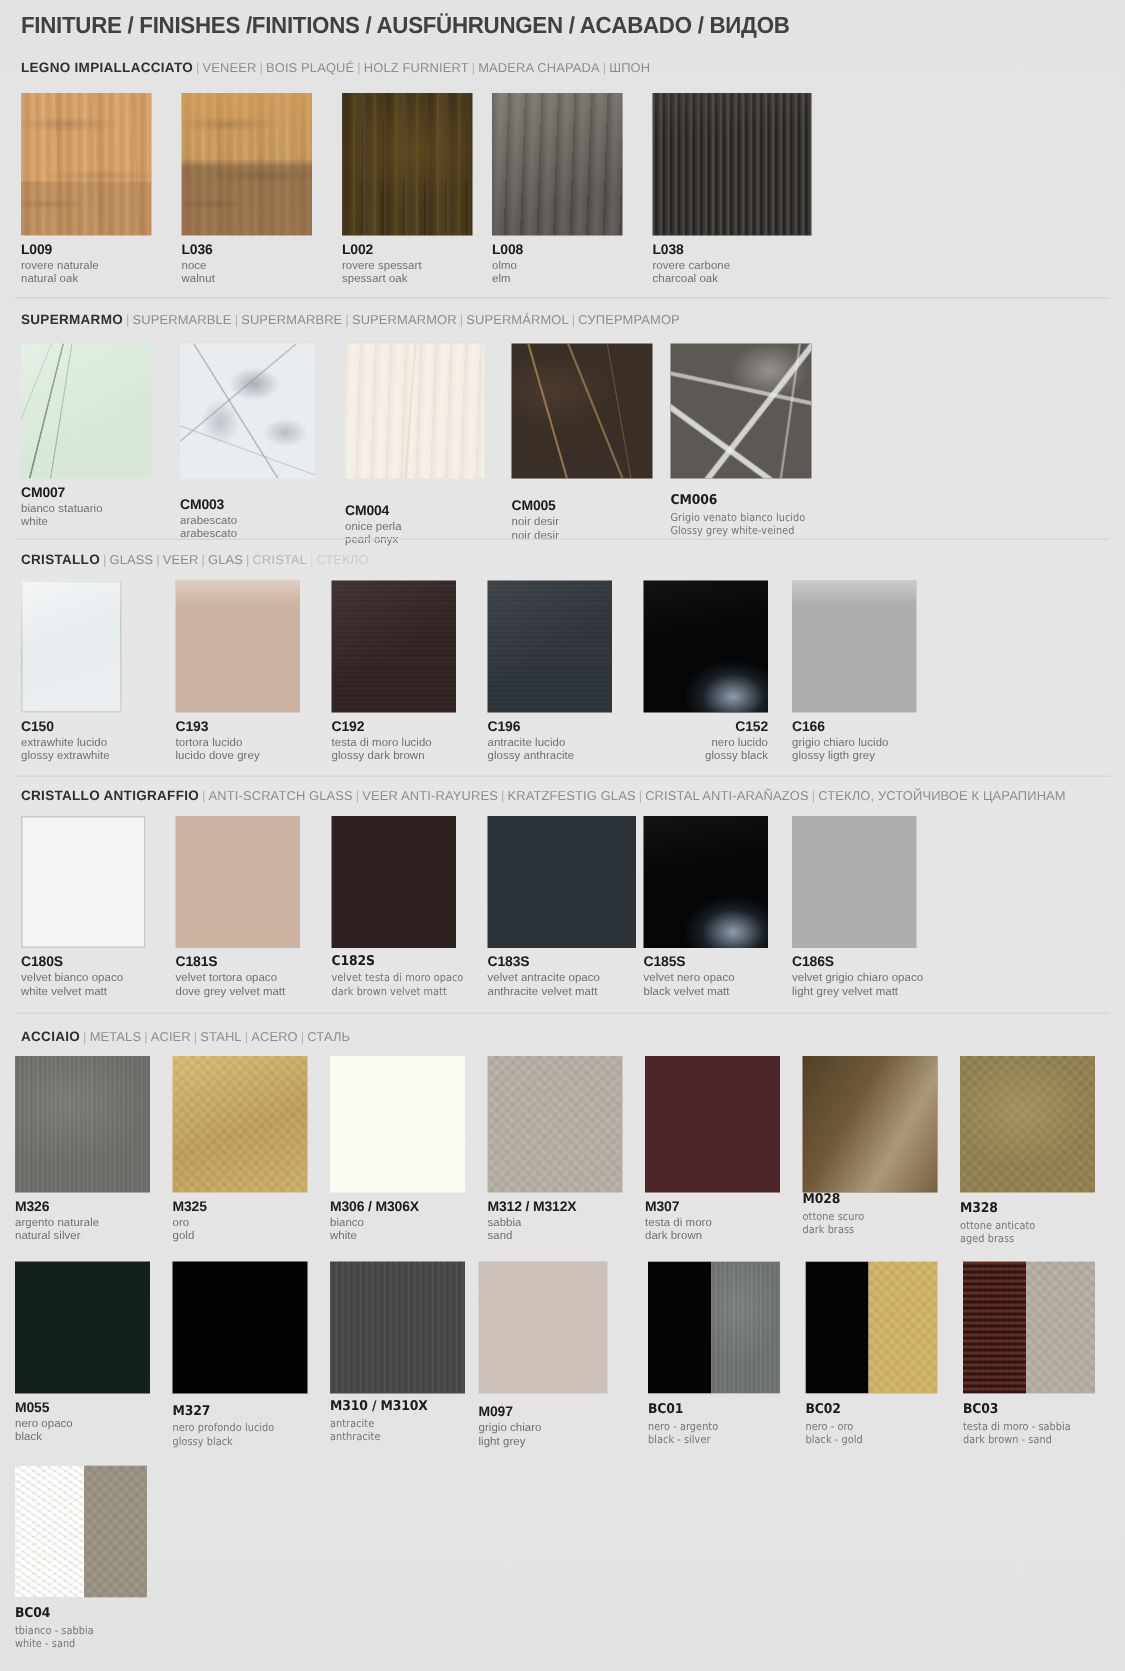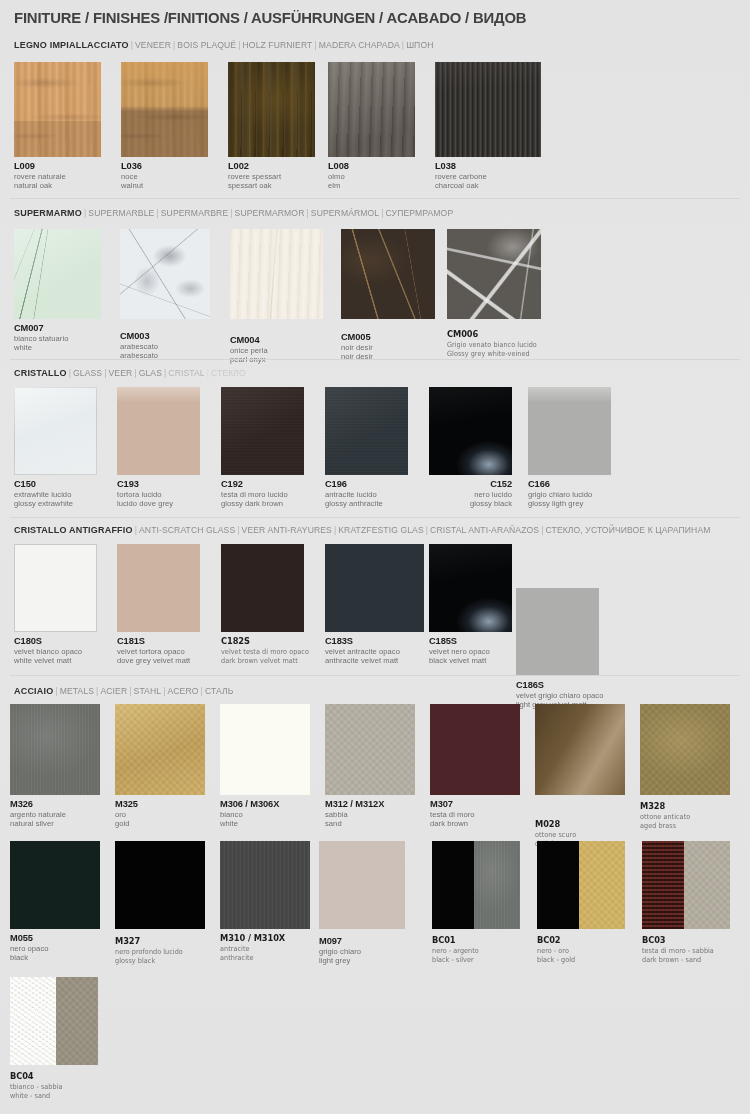--- a/index.html
+++ b/index.html
@@ -367,21 +367,21 @@
   </div>
 
   <div class="divider" style="top:359px;"></div>
 
   <div class="section" style="top:368px;">
     <div class="sec-head fading">
       <span class="primary">CRISTALLO</span><span class="sep">|</span><span class="alt">GLASS</span><span class="sep">|</span><span class="alt">VEER</span><span class="sep">|</span><span class="alt">GLAS</span><span class="sep">|</span><span class="alt f1">CRISTAL</span><span class="sep f2">|</span><span class="alt f2">СТЕКЛО</span>
     </div>
 
     <div class="row" style="top:19px;">
-      <div class="cell" style="left:14px; width:83px;">
+      <div class="cell" style="left:14px; width:67px;">
         <div class="swatch bordered" style="height:88px; background:#e7ecee;">
           <div class="tx gloss-soft"></div>
         </div>
         <div class="labels">
           <div class="code">C150</div>
           <div class="desc">extrawhite lucido</div>
           <div class="desc">glossy extrawhite</div>
         </div>
       </div>
       <div class="cell" style="left:117px; width:83px;">
@@ -480,21 +480,21 @@
       <div class="cell" style="left:429px; width:83px;">
         <div class="swatch" style="height:88px; background:#050607;">
           <div class="tx gloss-black"></div>
         </div>
         <div class="labels">
           <div class="code">C185S</div>
           <div class="desc">velvet nero opaco</div>
           <div class="desc">black velvet matt</div>
         </div>
       </div>
-      <div class="cell" style="left:516px; width:86px;margin-top:44px;">
+      <div class="cell" style="left:528px; width:86px;">
         <div class="swatch" style="height:88px; width:83px; background:#aeaeac;"></div>
         <div class="labels">
           <div class="code">C186S</div>
           <div class="desc">velvet grigio chiaro opaco</div>
           <div class="desc">light grey velvet matt</div>
         </div>
       </div>
     </div>
   </div>
 
@@ -549,21 +549,21 @@
         <div class="labels">
           <div class="code">M307</div>
           <div class="desc">testa di moro</div>
           <div class="desc">dark brown</div>
         </div>
       </div>
       <div class="cell narrow" style="left:535px; width:95px;">
         <div class="swatch" style="height:91px; width:90px; background:#6d5737;">
           <div class="tx brass-sheen"></div>
         </div>
-        <div class="labels" style="margin-top:24px;">
+        <div class="labels" style="margin-top:0;">
           <div class="code">M028</div>
           <div class="desc">ottone scuro</div>
           <div class="desc">dark brass</div>
         </div>
       </div>
       <div class="cell narrow" style="left:640px; width:95px;">
         <div class="swatch" style="height:91px; width:90px; background:#93814f;">
           <div class="tx grainy"></div>
           <div class="tx" style="background:radial-gradient(ellipse 70% 55% at 45% 40%, rgba(200,180,120,0.35), transparent 75%);"></div>
         </div>

